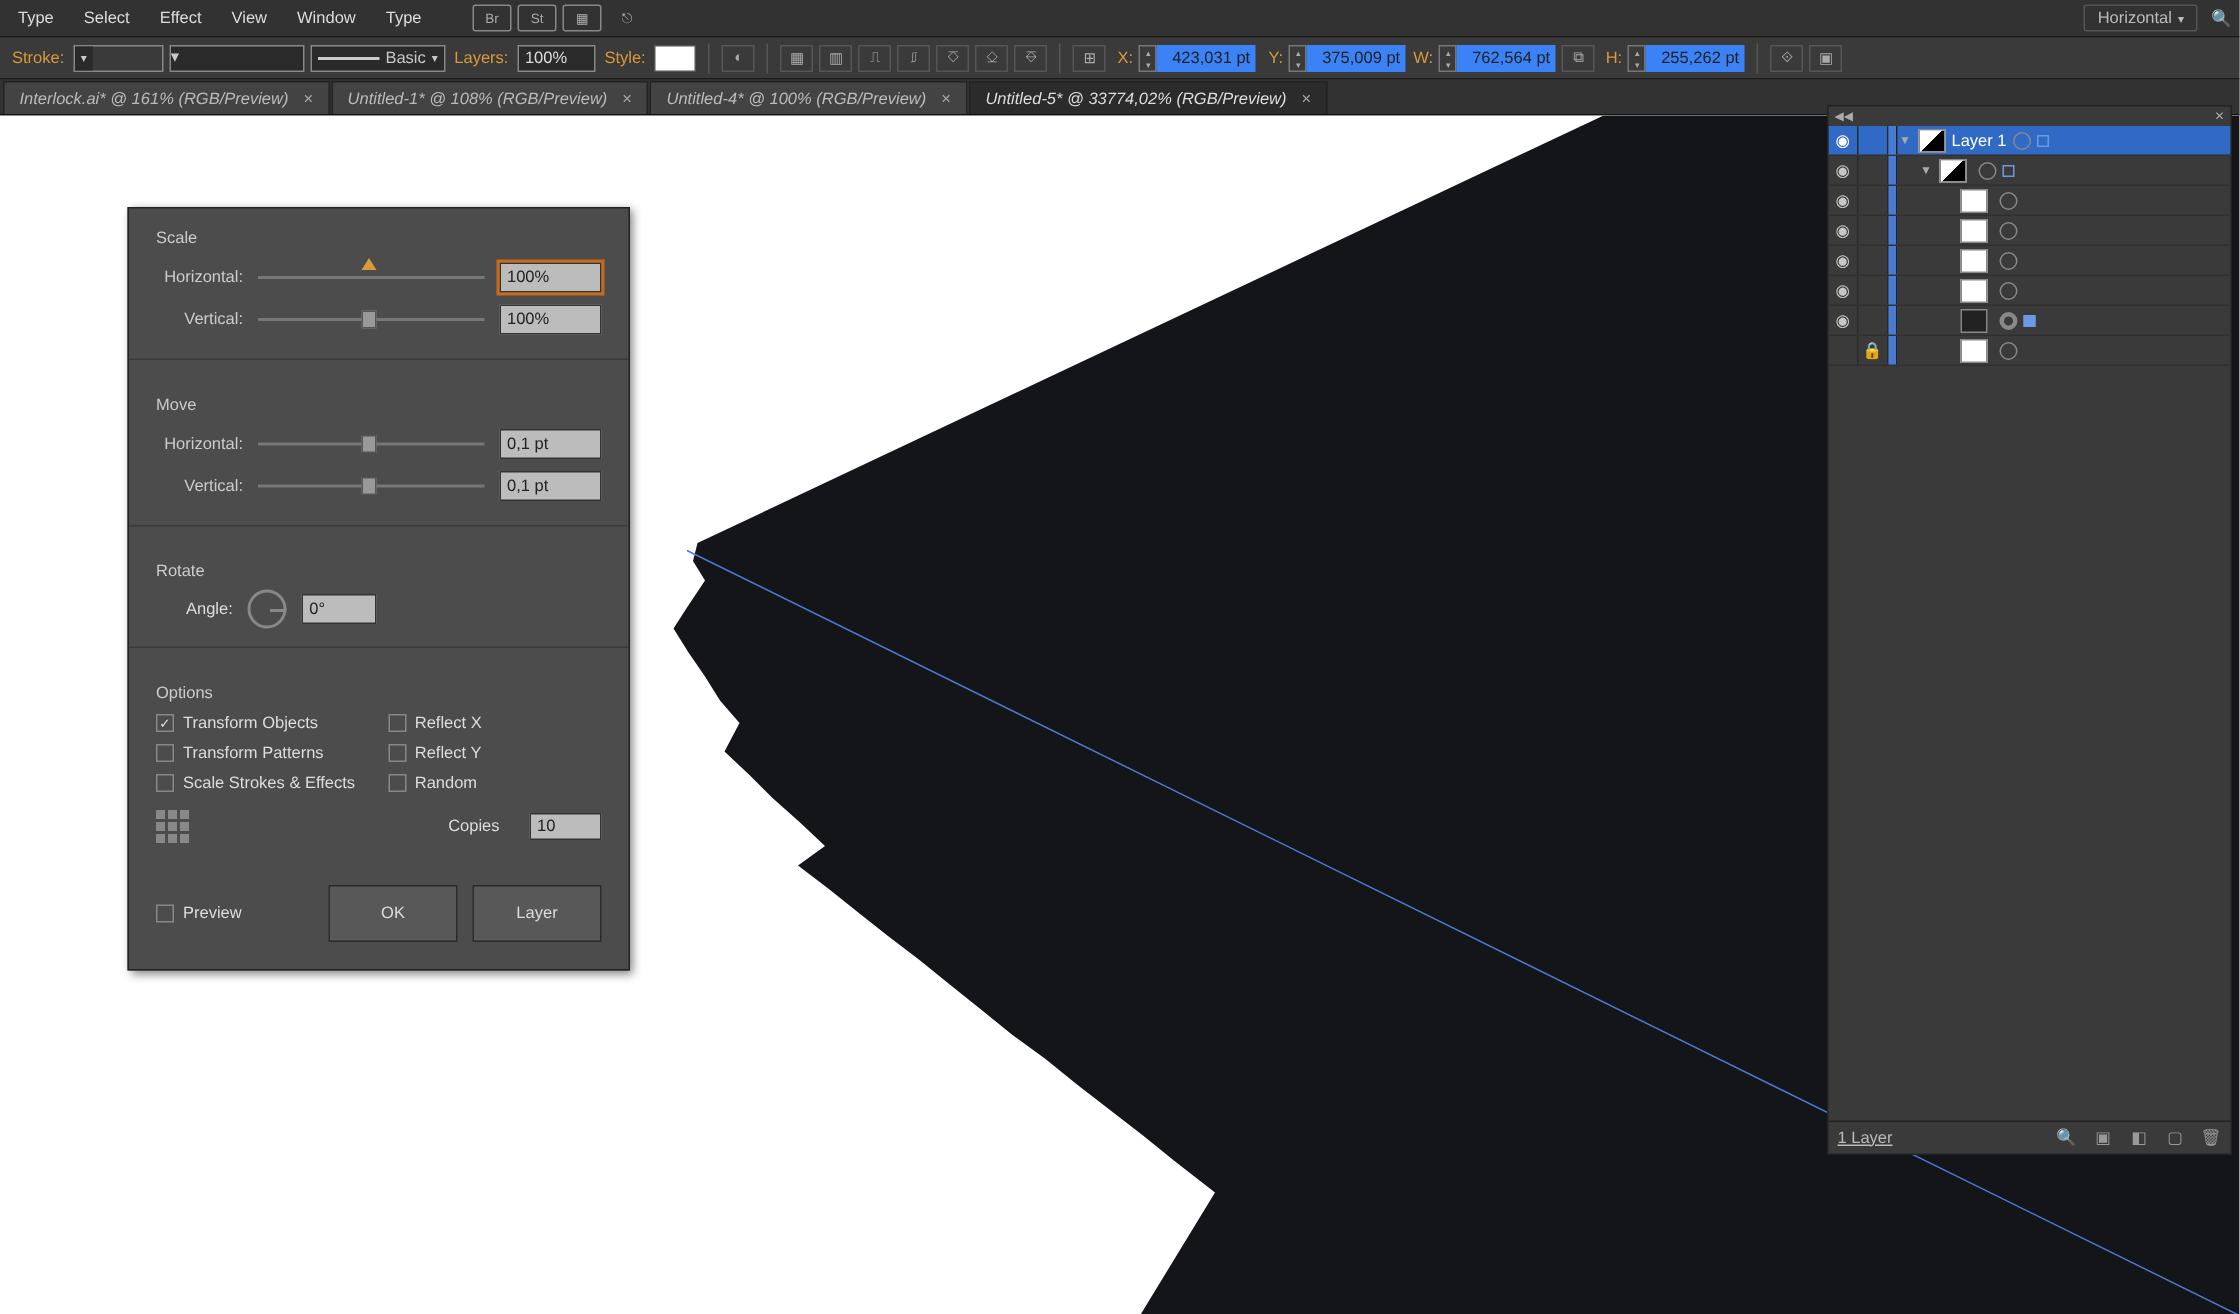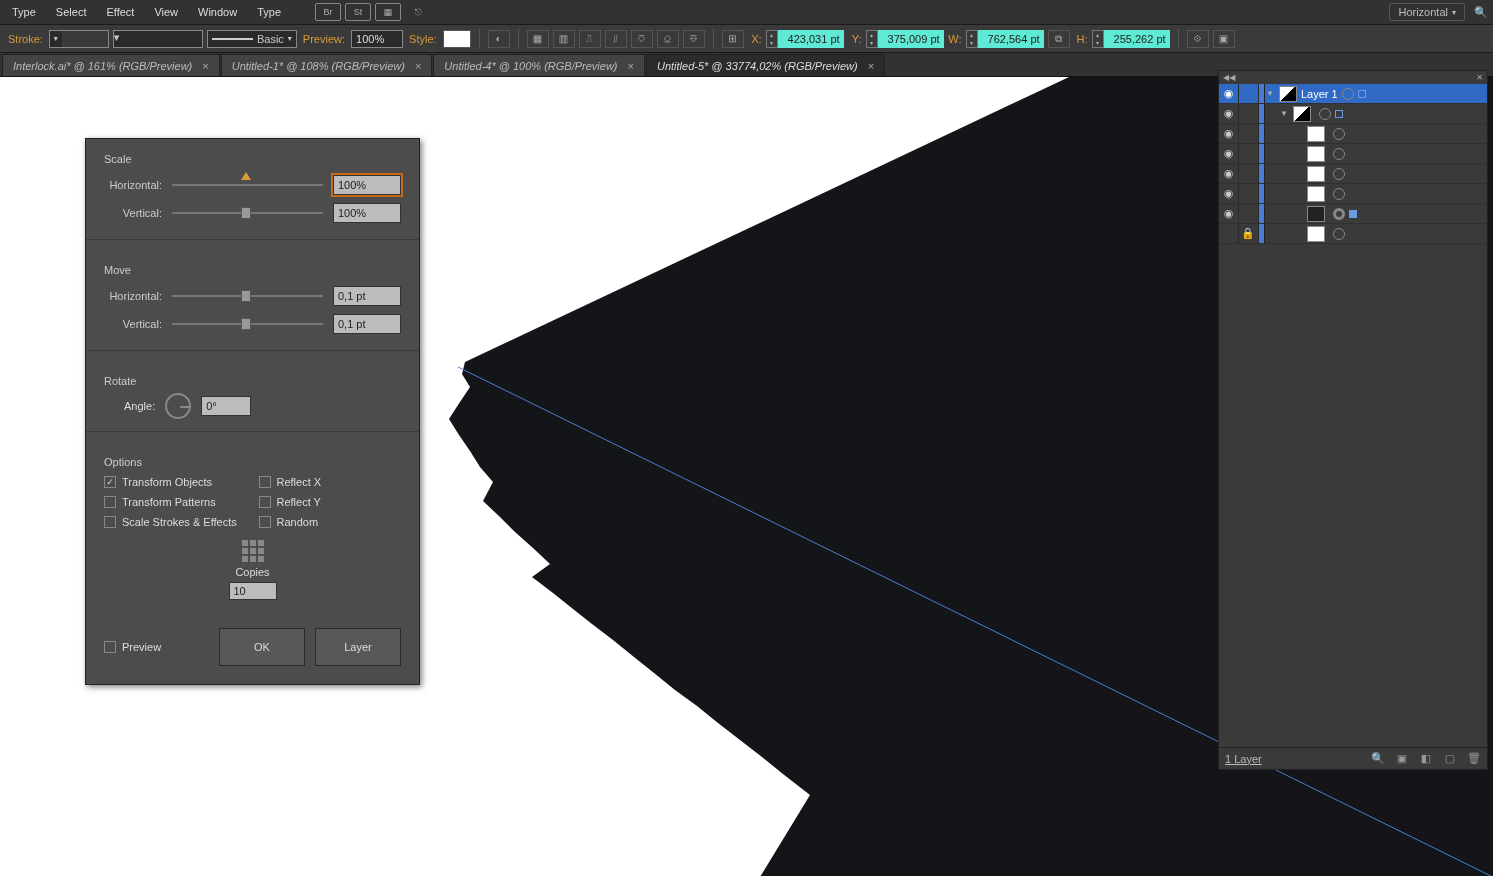--- a/index.html
+++ b/index.html
@@ -20,21 +20,21 @@
 .ctrlbar .blank { width:90px; height:18px; border:1px solid #888; background:#2a2a2a; display:flex; }
 .ctrlbar .stroke { display:flex; align-items:center; width:90px; height:18px; background:#2a2a2a; border:1px solid #888; padding:0 4px; gap:4px;}
 .ctrlbar .stroke .line { flex:1; height:2px; background:#ccc; }
 .ctrlbar .txt { background:#2a2a2a; border:1px solid #888; width:52px; height:18px; color:#ddd; padding:0 4px; }
 .ctrlbar .sq { width:22px; height:18px; border:1px solid #555; display:flex; align-items:center; justify-content:center; color:#aaa; font-size:10px; }
 .ctrlbar .sep { width:1px; height:20px; background:#555; margin:0 4px;}
 .ctrlbar .coord-lbl { color:#d99a3a; width:14px; text-align:right; }
 .ctrlbar .coord { display:flex; align-items:center; }
 .ctrlbar .coord .spin { width:12px; height:18px; display:flex; flex-direction:column; border:1px solid #777; }
 .ctrlbar .coord .spin div { flex:1; display:flex;align-items:center;justify-content:center; font-size:6px; color:#aaa;}
-.ctrlbar .coord .val { width:66px; height:18px; background:#5eead4; color:#222; padding:0 4px; display:flex; align-items:center; justify-content:flex-end; }
+.ctrlbar .coord .val { width:66px; height:18px; background:#3b82f6; color:#222; padding:0 4px; display:flex; align-items:center; justify-content:flex-end; }
 
 
 .tabstrip { height:24px; background:#323232; display:flex; align-items:flex-end; padding-left:2px; border-bottom:1px solid #111; }
 .tabstrip .tab { display:flex; align-items:center; height:22px; padding:0 10px; background:#434343; border:1px solid #222; color:#bbb; margin-right:1px; border-bottom:none; font-style:italic; }
 .tabstrip .tab.active { background:#2b2b2b; color:#ddd; }
 .tabstrip .tab .x { margin-left:10px; font-style:normal; color:#aaa; }
 
 
 .canvas { position:absolute; top:77px; left:0; right:0; bottom:0; background:#fff; overflow:hidden; }
 .shape { position:absolute; fill:#141518; }
@@ -54,21 +54,21 @@
 .dlg .row .val { width:68px; height:20px; background:#bcbcbc; color:#222; border:1px solid #333; padding:0 4px; display:flex; align-items:center; }
 .dlg .row .val.hi { outline:2px solid #c86a16; }
 .dlg hr { border:none; border-top:1px solid #3a3a3a; margin:12px -18px; }
 .dlg .angle-row { display:flex; align-items:center; gap:10px; padding-left:20px; }
 .dlg .angle-row .dial { width:26px;height:26px;border:2px solid #888;border-radius:50%; position:relative; }
 .dlg .angle-row .dial:after { content:""; position:absolute; width:11px;height:2px;background:#888; left:13px; top:11px; }
 .dlg .angle-row .aval { width:50px;height:20px;background:#bcbcbc;border:1px solid #333;color:#222;padding:0 4px; display:flex;align-items:center;}
 .dlg .opts { display:grid; grid-template-columns:1fr 1fr; gap:8px 12px; padding:2px 0; }
 .dlg .chk { display:flex; align-items:center; gap:6px; }
 .dlg .chk .box { width:12px;height:12px;border:1px solid #888;background:#4c4c4c; display:flex;align-items:center;justify-content:center;font-size:9px;color:#ddd;}
-.dlg .copies { display:flex; align-items:center; gap:4px; margin-top:10px;flex-direction:column; }
+.dlg .copies { display:flex; align-items:center; gap:20px; margin-top:10px; }
 .dlg .copies .nine { width:22px;height:22px; display:grid; grid-template-columns:repeat(3,1fr); grid-template-rows:repeat(3,1fr); gap:2px; }
 .dlg .copies .nine div { background:#888; }
 .dlg .copies .cin { width:48px;height:18px;background:#bcbcbc;border:1px solid #333;color:#222;padding:0 4px;display:flex;align-items:center;}
 .dlg .btnrow { display:flex; align-items:center; gap:10px; margin-top:28px; }
 .dlg .btnrow .chk { flex:1; }
 .dlg .btn { width:86px;height:38px;background:#585858;border:1px solid #2a2a2a;display:flex;align-items:center;justify-content:center;color:#ddd; }
 
 
 .layers { position:absolute; top:70px; right:5px; width:270px; bottom:106px; background:#3a3a3a; border:1px solid #222; display:flex; flex-direction:column; }
 .layers .phead { display:flex; align-items:center; justify-content:space-between; padding:2px 4px; }
@@ -124,21 +124,21 @@
       <div class="chev">▾</div>
     </div>
   <div class="blank">
       <div class="chev">▾</div>
     </div>
   <div class="stroke">
     <div class="line"></div>
       <span>Basic</span>
       <span style="font-size:8px;">▾</span>
   </div>
-  <div class="lbl">Preview:</div>
+  <div class="lbl">Layers:</div>
   <input class="txt" value="100%" style="">
   <div class="lbl">Style:</div>
   <div class="sq" style="background:#fff;width:28px;"></div>
   <div class="sep"></div>
   <div class="sq">◐</div>
   <div class="sep"></div>
   <div class="sq">▦</div>
   <div class="sq">▥</div>
   <div class="sq">⎍</div>
   <div class="sq">⎎</div>

